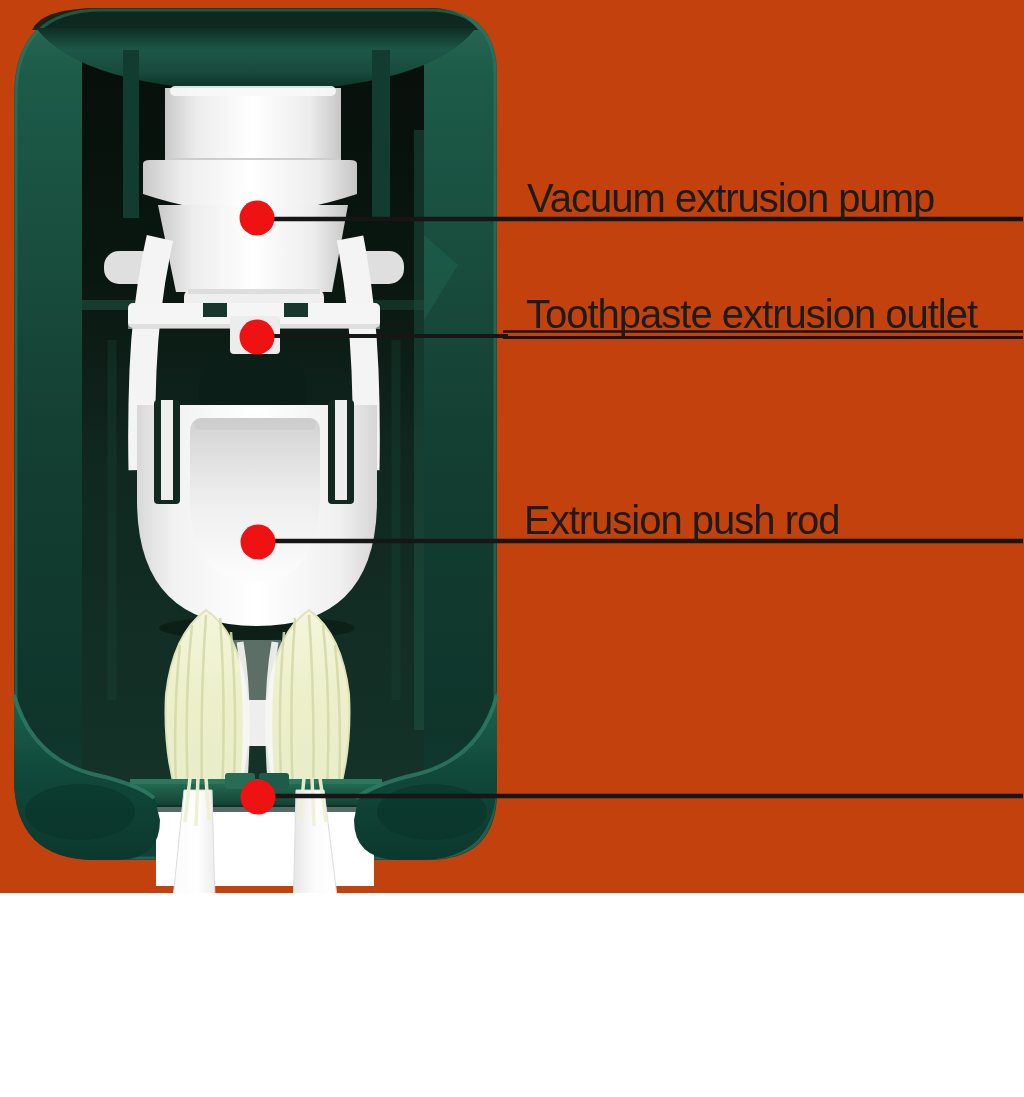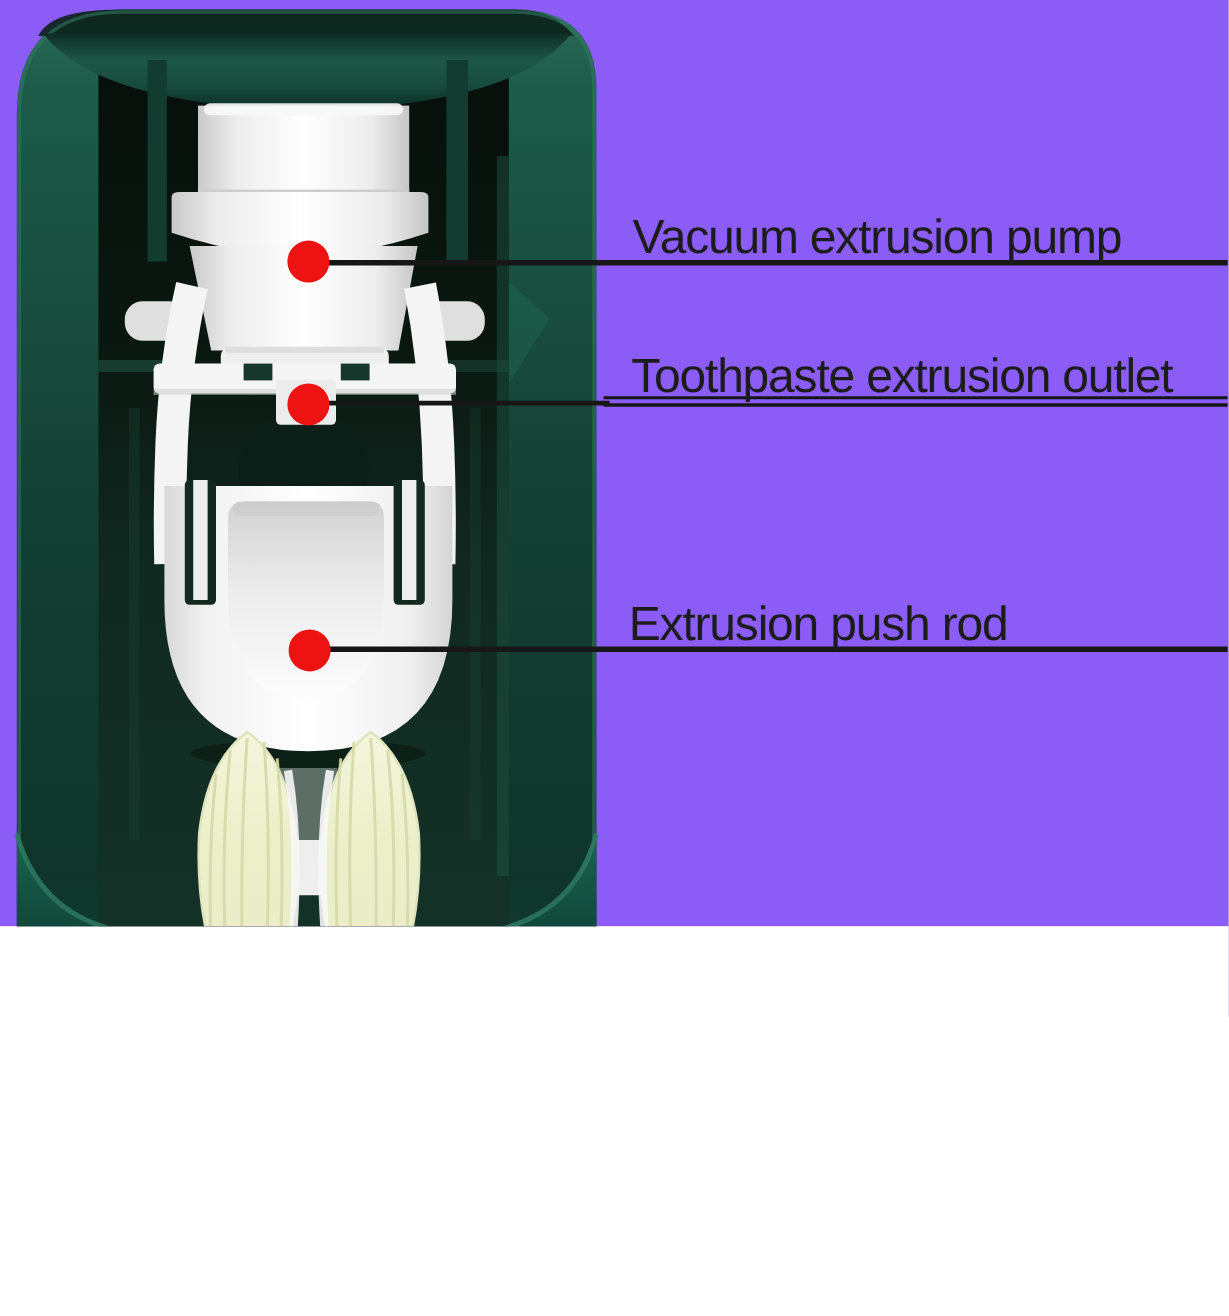--- a/index.html
+++ b/index.html
@@ -1,19 +1,19 @@
 <!DOCTYPE html>
 <html><head>
 <meta charset="utf-8">
 <style>
   html,body{margin:0;padding:0;background:#ffffff;}
   .stage{
     position:relative;
-    width:1024px;height:772px;
-    background:#8b5cf6;
+    width:1024px;height:893px;
+    background:#c2410c;
     overflow:hidden;
     font-family:"Liberation Sans", sans-serif;
   }
   .product-svg{position:absolute;left:0;top:0;}
   .callout-label{
     position:absolute;
     font-size:40px;
     line-height:44px;
     letter-spacing:-1px;
     color:#1c1c1c;

